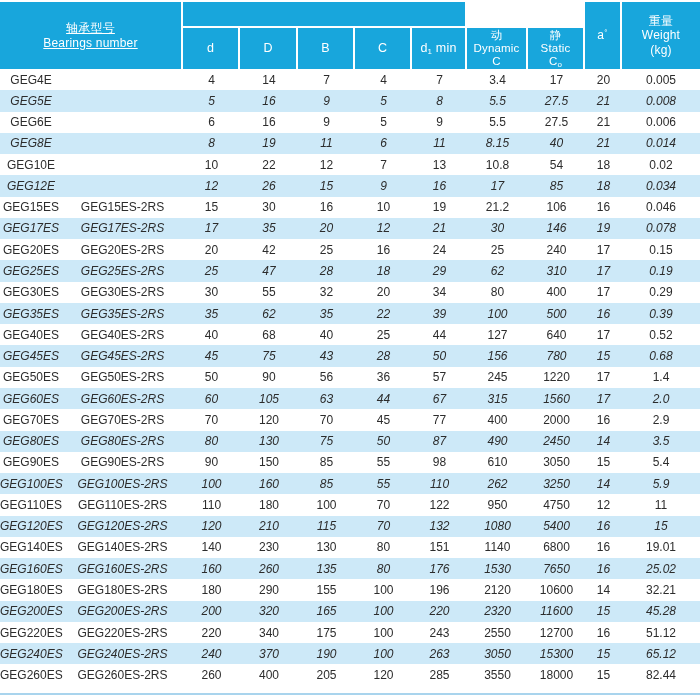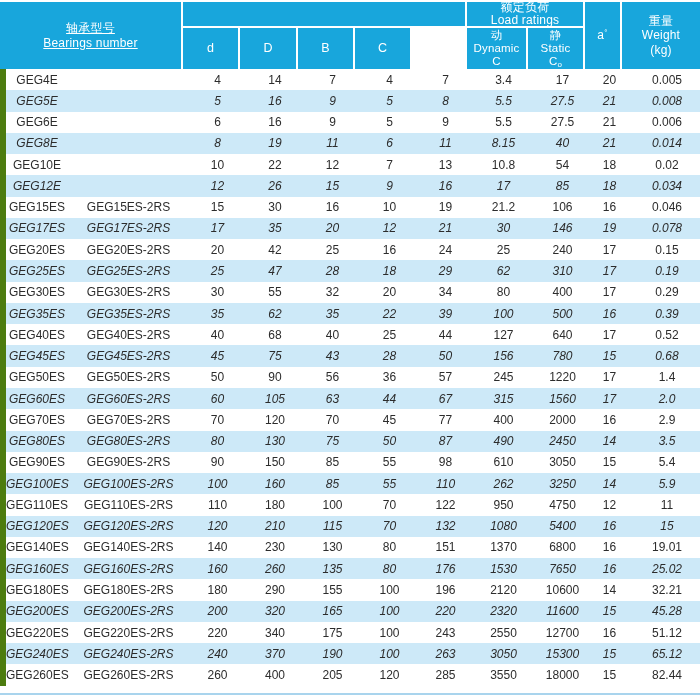--- a/index.html
+++ b/index.html
@@ -36,21 +36,21 @@
   .h-dims{grid-column:2/7;grid-row:1;flex-direction:column;gap:24px;font-size:12.5px;}
   .h-load{grid-column:7/9;grid-row:1;line-height:1.1;}
   .h-a{grid-column:9;grid-row:1/3;}
   .h-weight{grid-column:10;grid-row:1/3;justify-content:center;}
   .h-sub{grid-row:2;font-size:12.5px;}
   .h-sub.small{font-size:11.5px;line-height:1.12;}
   sub.hsub{font-size:8px;vertical-align:-2px;line-height:0;}
   sup.hsup{font-size:8px;vertical-align:4px;line-height:0;}
 
   
-  .tbody{background:#4d7c0f;padding-left:6px;}
+  .tbody{background:#c4b5fd;}
   .trow{
     display:grid;
     grid-template-columns:62px 121px 57px 58px 57px 57px 55px 61px 57px 37px 78px;
     height:21.28px;
     align-items:center;
     background:#ffffff;
   }
   .trow.alt{background:#cde9f8;font-style:italic;}
   .tcell{
     text-align:center;font-size:12px;color:#2c2c2c;
@@ -69,24 +69,20 @@
     <div class="hcell br h-bearings">
       <span>轴承型号</span>
       <span>Bearings number</span>
     </div>
 
     <div class="hcell br bb h-dims">
       <span>尺寸</span>
       <span>Dimensions(mm)</span>
     </div>
 
-    <div class="hcell br bb h-load">
-      <span>额定负荷</span>
-      <span>Load ratings</span>
-    </div>
 
     <div class="hcell br h-a">
       <span><span>a</span><sup class="hsup">°</sup></span>
     </div>
 
     <div class="hcell h-weight">
       <span>重量</span>
       <span>Weight</span>
       <span>(kg)</span>
     </div>
@@ -95,20 +91,23 @@
       <span>d</span>
     </div>
     <div class="hcell br h-sub" style="grid-column:3">
       <span>D</span>
     </div>
     <div class="hcell br h-sub" style="grid-column:4">
       <span>B</span>
     </div>
     <div class="hcell br h-sub" style="grid-column:5">
       <span>C</span>
+    </div>
+    <div class="hcell br h-sub" style="grid-column:6">
+      <span><span>d</span><sub class="hsub">1</sub><span> min</span></span>
     </div>
 
     <div class="hcell br h-sub small" style="grid-column:7">
       <span>动</span>
       <span>Dynamic</span>
       <span>C</span>
     </div>
 
     <div class="hcell br h-sub small" style="grid-column:8">
       <span>静</span>
@@ -405,21 +404,21 @@
         <div class="tcell">15</div>
       </div>
       <div class="trow">
         <div class="tcell">GEG140ES</div>
         <div class="tcell">GEG140ES-2RS</div>
         <div class="tcell">140</div>
         <div class="tcell">230</div>
         <div class="tcell">130</div>
         <div class="tcell">80</div>
         <div class="tcell">151</div>
-        <div class="tcell">1370</div>
+        <div class="tcell">1140</div>
         <div class="tcell">6800</div>
         <div class="tcell">16</div>
         <div class="tcell">19.01</div>
       </div>
       <div class="trow alt">
         <div class="tcell">GEG160ES</div>
         <div class="tcell">GEG160ES-2RS</div>
         <div class="tcell">160</div>
         <div class="tcell">260</div>
         <div class="tcell">135</div>

